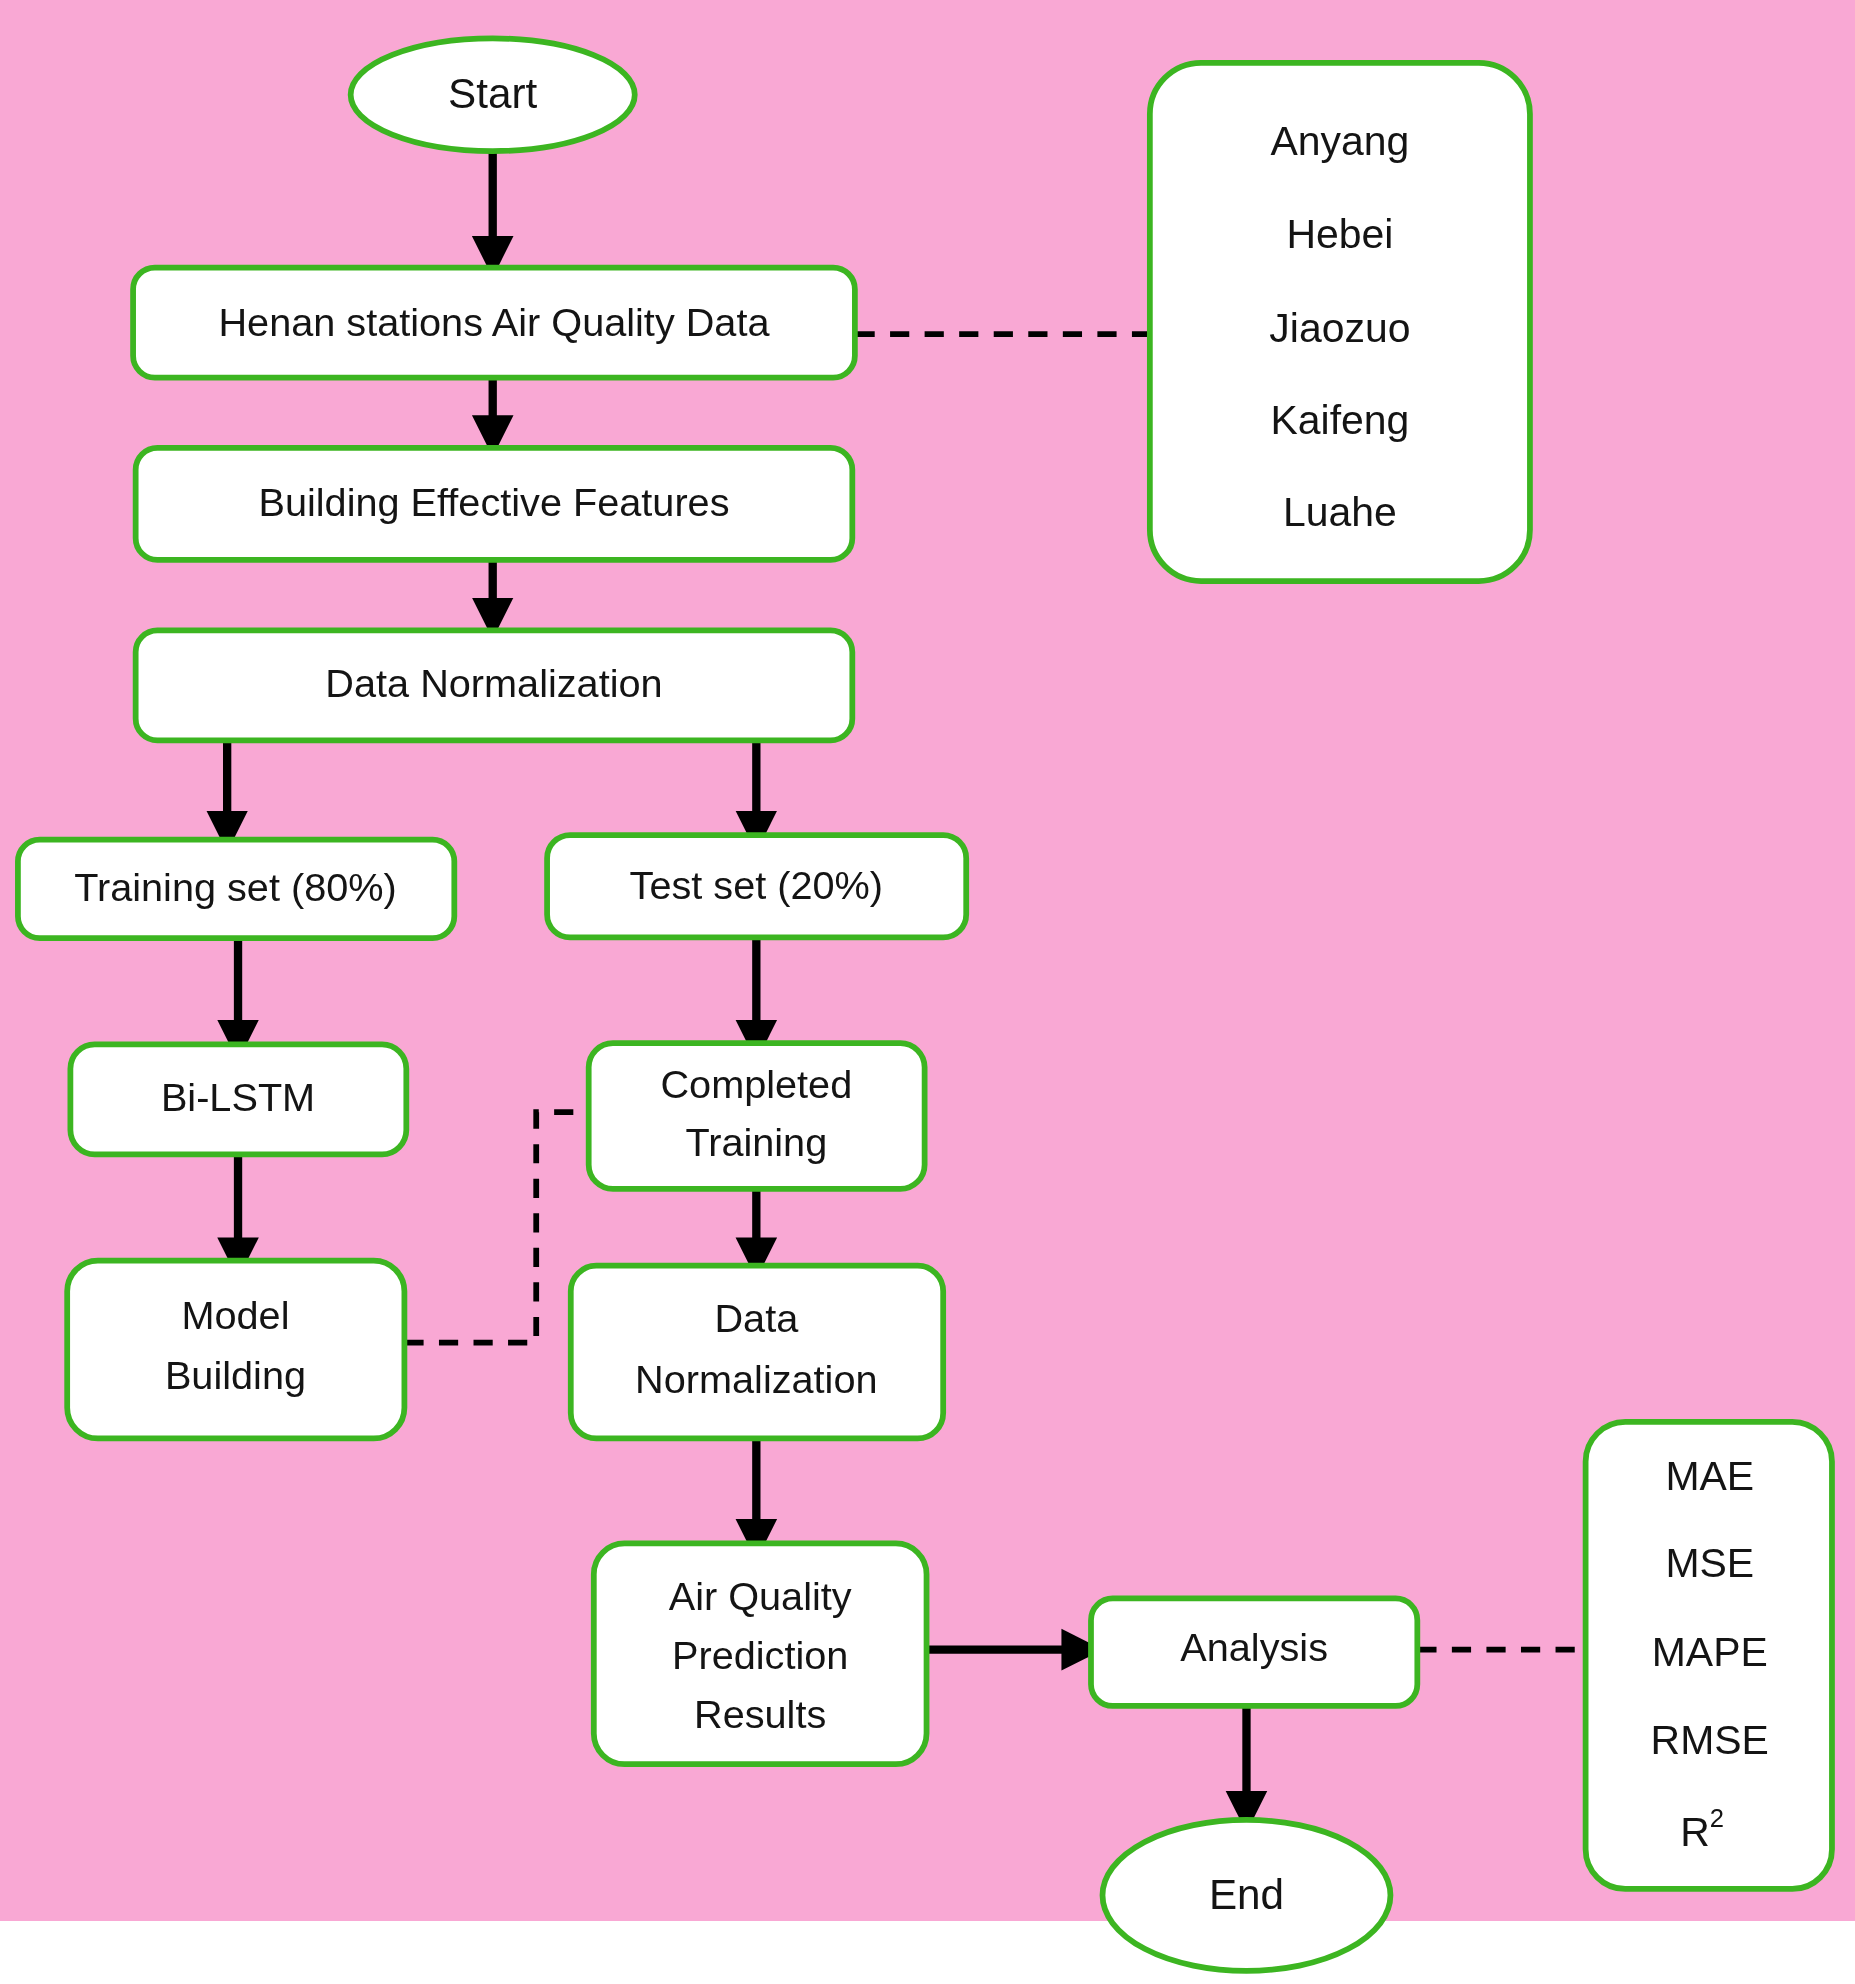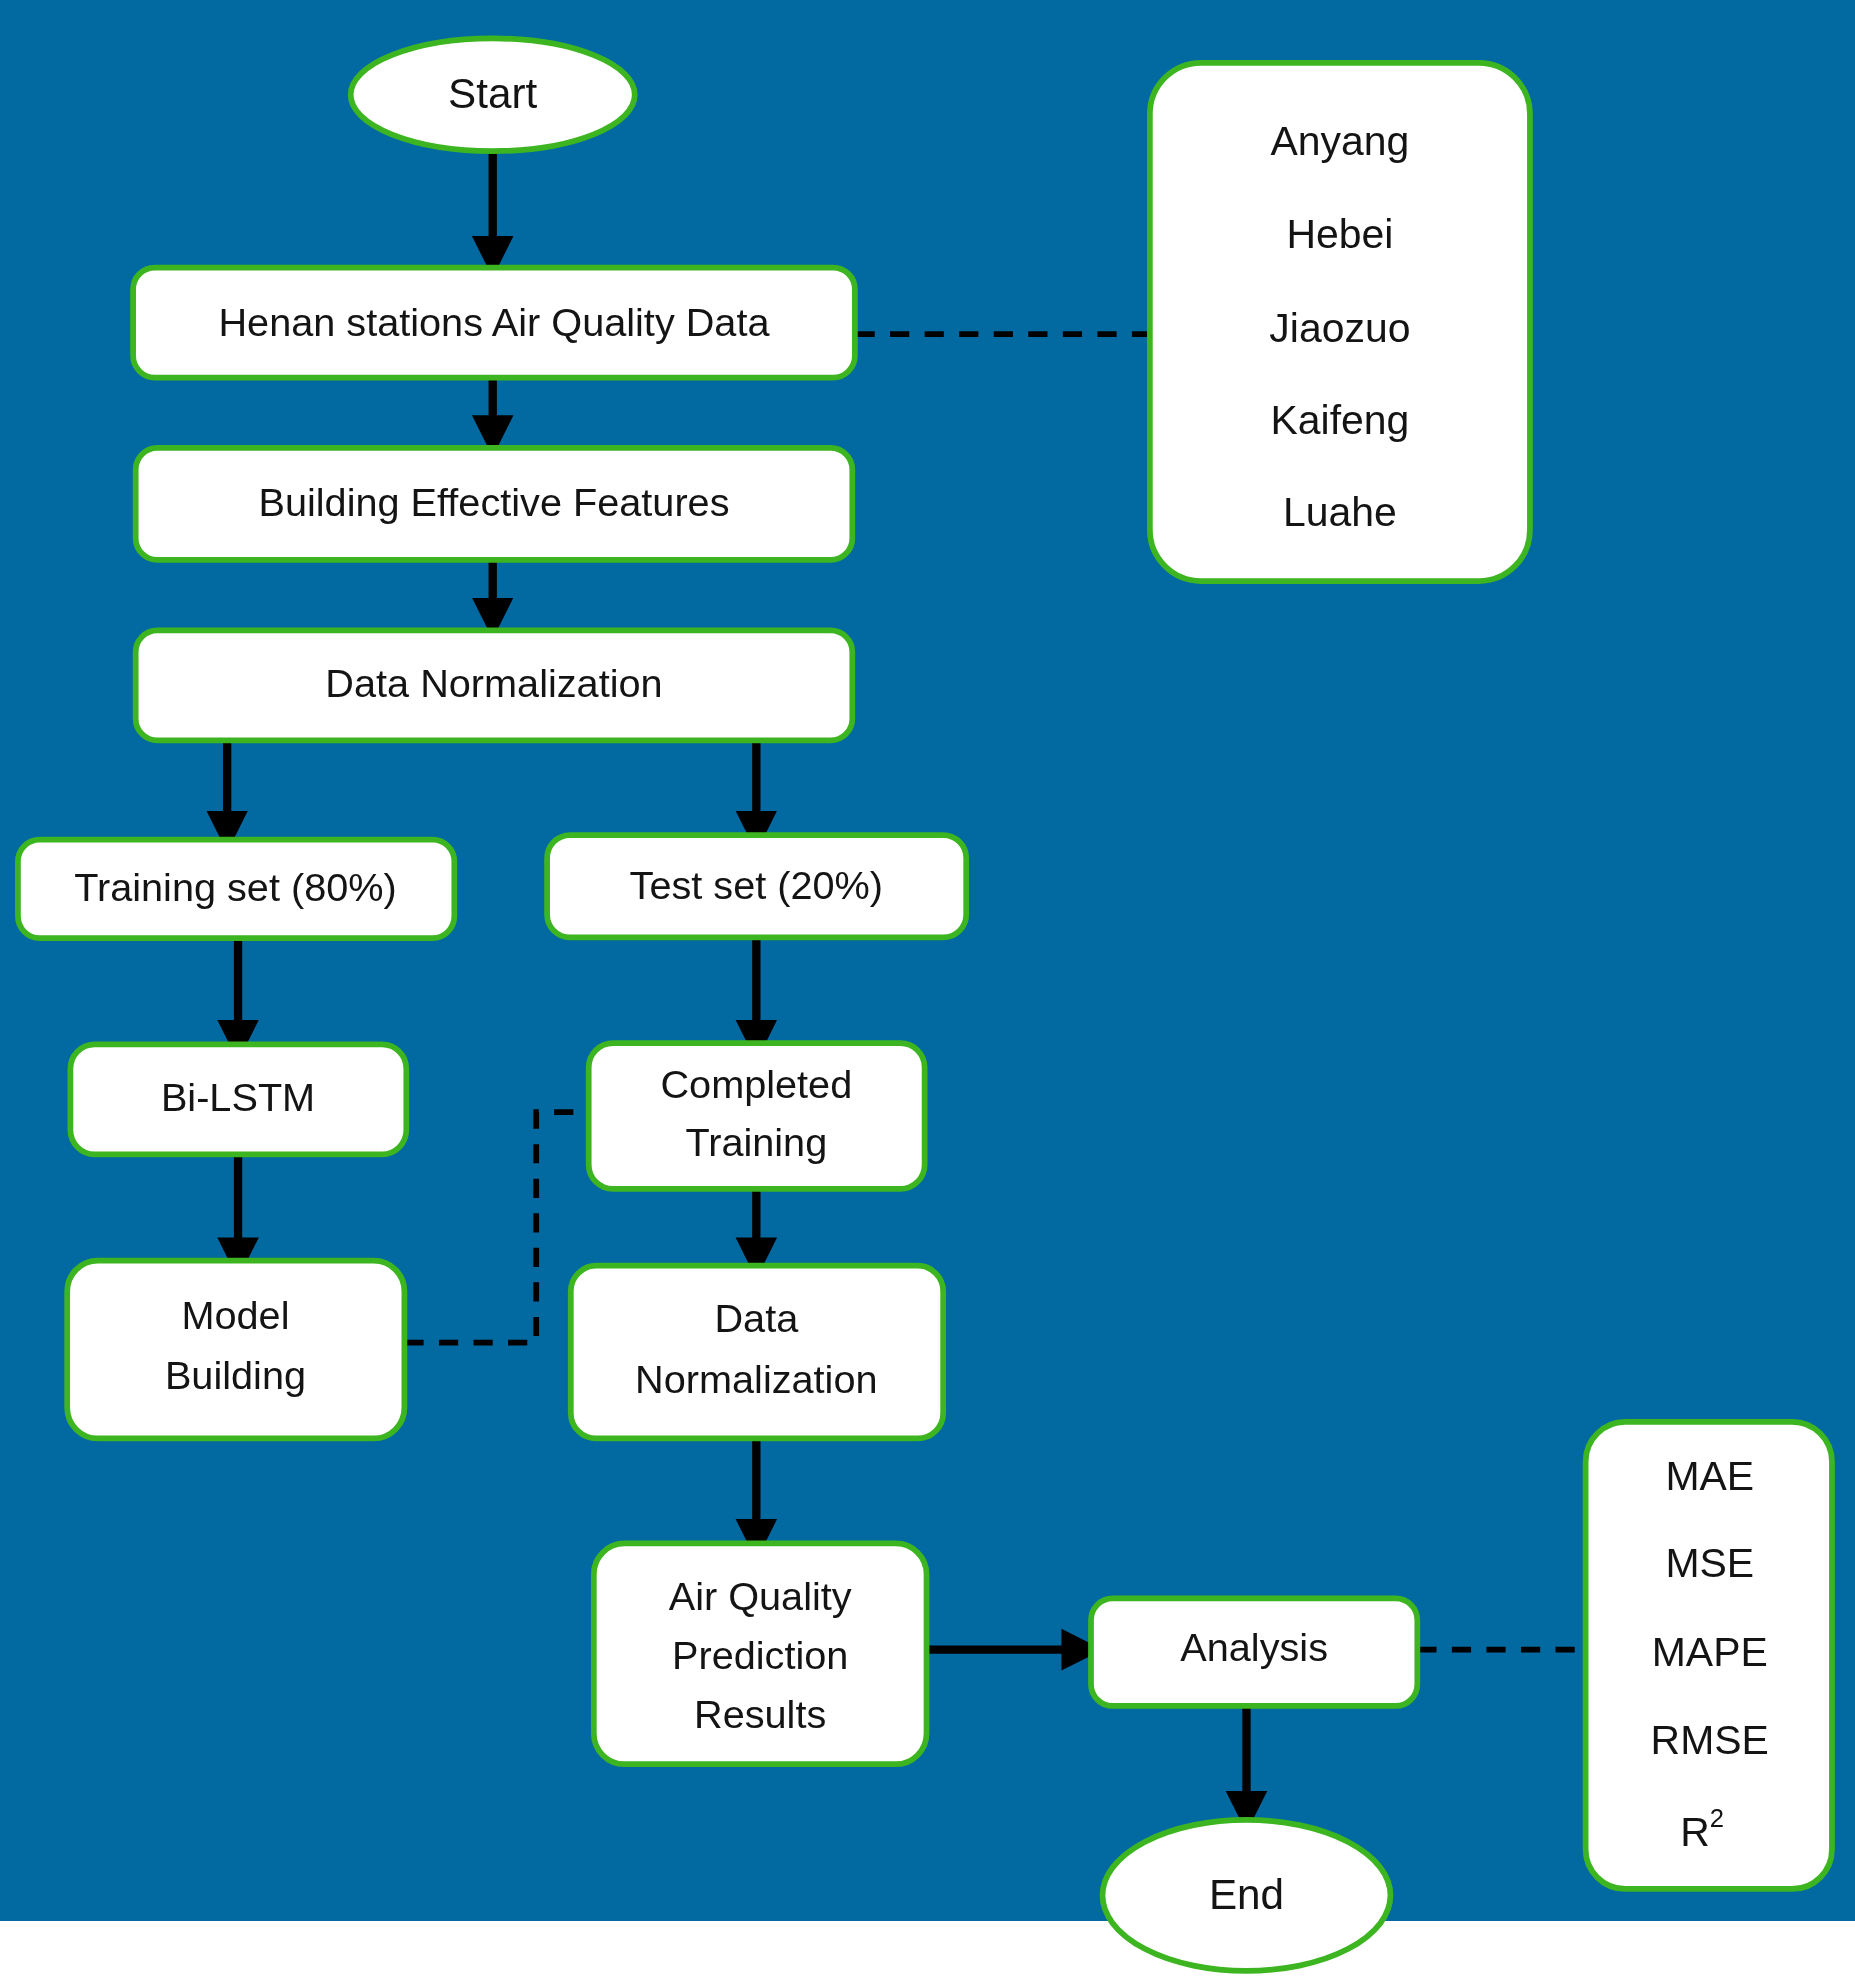--- a/index.html
+++ b/index.html
@@ -11,21 +11,21 @@
   body {
     font-family: "Liberation Sans", sans-serif;
     width: 1855px;
     height: 1985px;
     overflow: hidden;
   }
   #flowchart-root {
     position: relative;
     width: 1855px;
     height: 1921px;
-    background: #0369a1;
+    background: #f9a8d4;
     text-align: center;
   }
   svg.fc {
     display: block;
     width: 1855px;
     height: 1985px;
   }
   .node-shape {
     fill: #ffffff;
     stroke: #3CB521;

